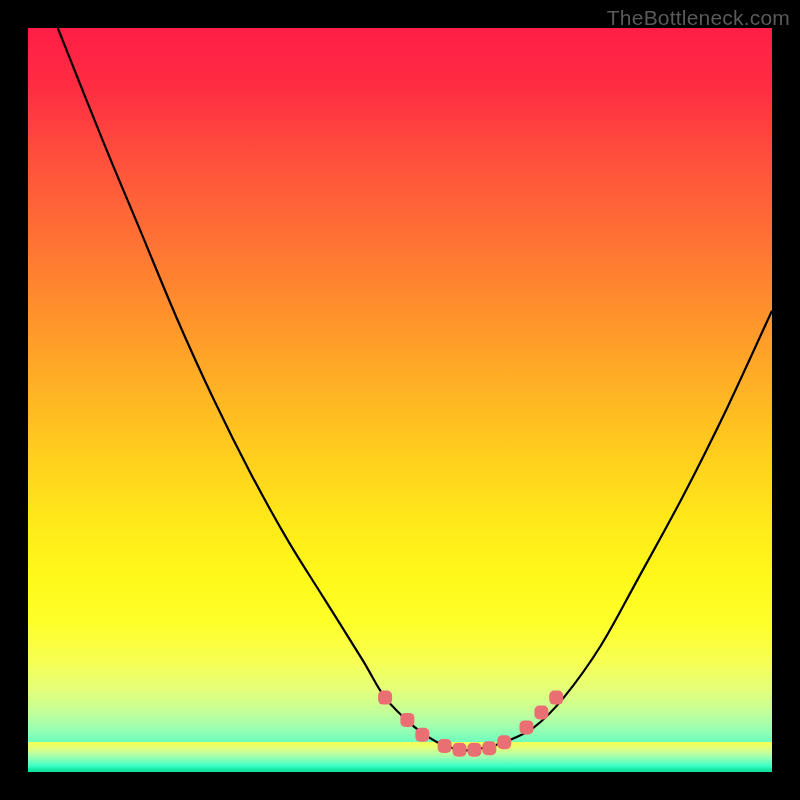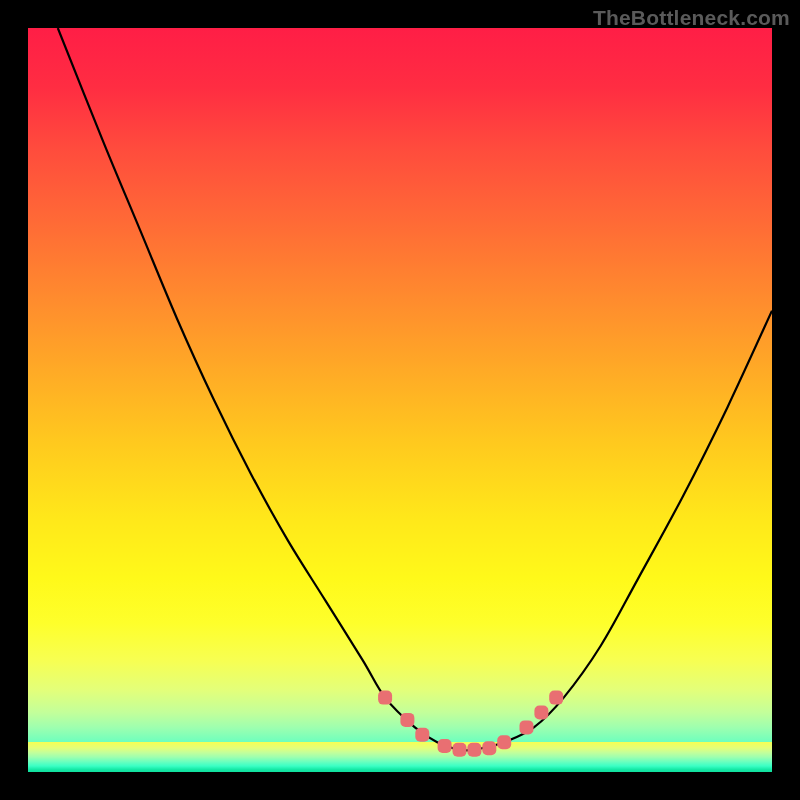--- a/index.html
+++ b/index.html
@@ -78,21 +78,21 @@
     left: 0;
     top: 0;
     width: 744px;
     height: 744px;
   }
   .watermark {
     position: absolute;
     top: 6px;
     right: 10px;
     font-size: 21px;
-    font-weight: 700;
+    font-weight: 400;
     color: #5a5a5a;
     font-family: Arial, Helvetica, sans-serif;
     letter-spacing: 0.2px;
   }
 </style>
 </head>
 <body>
 
 <div class="frame">
 

